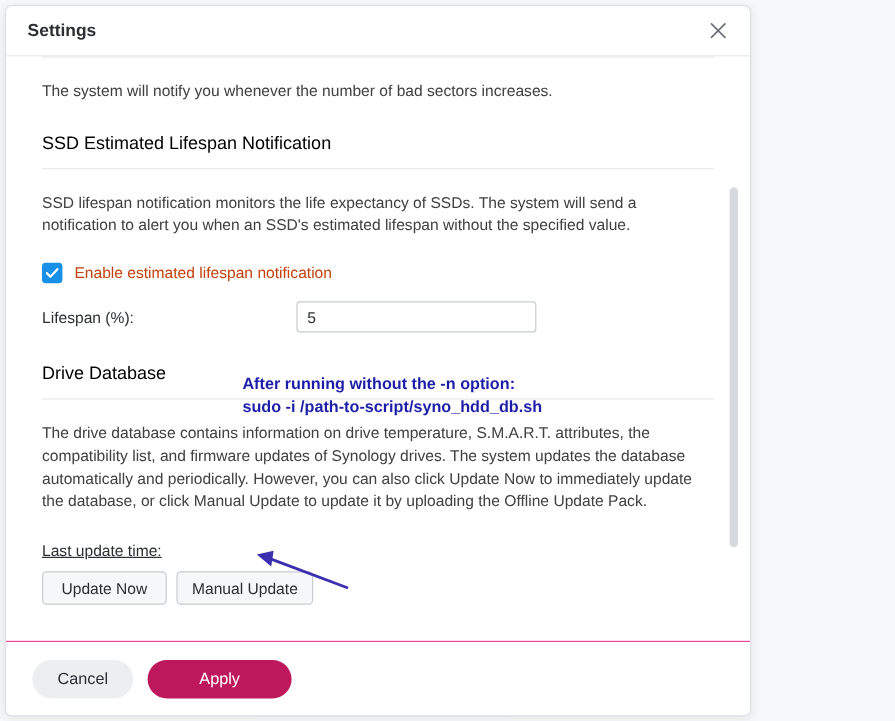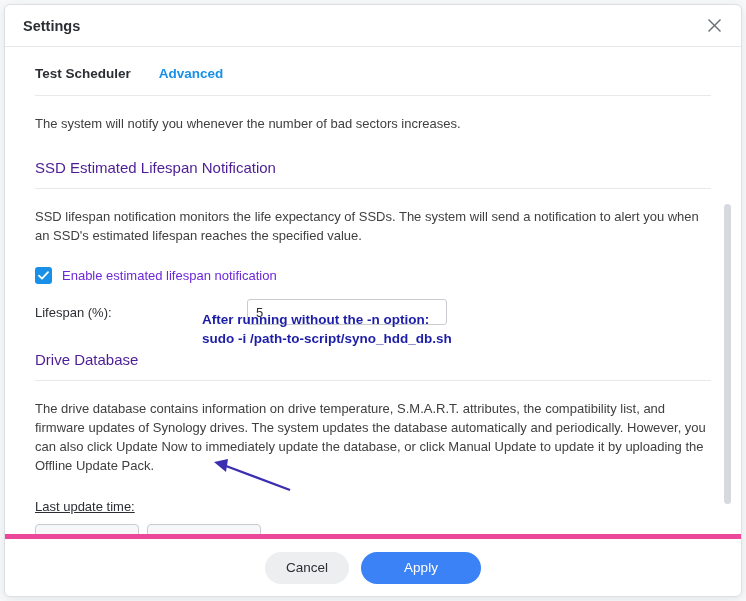--- a/index.html
+++ b/index.html
@@ -15,21 +15,21 @@
     position: relative;
     width: 746px;
     height: 601px;
     background: #f7f8fa;
     overflow: hidden;
   }
   .dialog {
     position: absolute;
     left: 4px;
     top: 4px;
-    width: 738px;
+    width: 622px;
     height: 593px;
     background: #ffffff;
     border: 1px solid #dcdfe3;
     border-radius: 6px;
     box-shadow: 0 2px 10px rgba(0,0,0,0.08);
     box-sizing: border-box;
     display: flex;
     flex-direction: column;
   }
   
@@ -96,21 +96,21 @@
     box-sizing: border-box;
   }
   .para {
     font-size: 13px;
     color: #404040;
     line-height: 19px;
     margin: 18px 0 0 0;
   }
   .section-title {
     font-size: 15px;
-    color: #4c1d95;
+    color: #000000;
     margin: 26px 0 0 0;
   }
   .hr {
     height: 1px;
     background: #e6e8eb;
     margin-top: 12px;
   }
   .checkrow {
     display: flex;
     align-items: center;
@@ -123,21 +123,21 @@
     background: #1890e8;
     display: flex;
     align-items: center;
     justify-content: center;
     cursor: pointer;
     margin-right: 10px;
   }
   .checkbox svg { display: block; }
   .checkrow label {
     font-size: 13px;
-    color: #6d28d9;
+    color: #c2410c;
     cursor: pointer;
   }
   .fieldrow {
     display: flex;
     align-items: center;
     margin-top: 15px;
   }
   .field-label {
     font-size: 13px;
     color: #2b2f33;
@@ -211,45 +211,45 @@
     top: 0;
     width: 746px;
     height: 601px;
     pointer-events: none;
   }
 
   
   .footer {
     height: 62px;
     min-height: 62px;
-    border-top: 5px solid #ec4899;
-    display: flex;
-    align-items: center;
-    justify-content: center;
-    padding: 0 38px;
+    border-top: 1px solid #ec4899;
+    display: flex;
+    align-items: center;
+    justify-content: flex-start;
+    padding: 0 22px;
     box-sizing: border-box;
     gap: 12px;
   }
   .btn-cancel {
     width: 84px;
     height: 32px;
     border-radius: 16px;
     border: none;
     background: #eceef0;
     color: #2b2f33;
     font-size: 13.5px;
     cursor: pointer;
     font-family: "Liberation Sans", sans-serif;
   }
   .btn-apply {
     width: 120px;
     height: 32px;
     border-radius: 16px;
     border: none;
-    background: #3b82f6;
+    background: #be185d;
     color: #ffffff;
     font-size: 13.5px;
     cursor: pointer;
     font-family: "Liberation Sans", sans-serif;
   }
 </style>
 </head>
 <body>
 
 <div id="app">
@@ -259,34 +259,30 @@
     <div class="titlebar">
       <div class="title-text">Settings</div>
       <div class="close-btn">
         <svg width="15" height="15" viewBox="0 0 15 15" aria-hidden="true">
           <line x1="1.5" y1="1.5" x2="13.5" y2="13.5" stroke="#6b7076" stroke-width="1.4"></line>
           <line x1="13.5" y1="1.5" x2="1.5" y2="13.5" stroke="#6b7076" stroke-width="1.4"></line>
         </svg>
       </div>
     </div>
 
-    <div class="tabs">
-      <div class="tab">Test Scheduler</div>
-      <div class="tab active">Advanced</div>
-    </div>
     <div class="tabs-divider"></div>
 
     <div class="content">
 
       <p class="para">The system will notify you whenever the number of bad sectors increases.</p>
 
       <div class="section-title">SSD Estimated Lifespan Notification</div>
       <div class="hr"></div>
 
-      <p class="para">SSD lifespan notification monitors the life expectancy of SSDs. The system will send a notification to alert you when an SSD's estimated lifespan reaches the specified value.</p>
+      <p class="para">SSD lifespan notification monitors the life expectancy of SSDs. The system will send a notification to alert you when an SSD's estimated lifespan without the specified value.</p>
 
       <div class="checkrow">
         <div class="checkbox">
           <svg width="11" height="9" viewBox="0 0 11 9" aria-hidden="true">
             <polyline points="1,4.6 4,7.6 10,1.2" fill="none" stroke="#ffffff" stroke-width="1.8" stroke-linecap="round" stroke-linejoin="round"></polyline>
           </svg>
         </div>
         <label>Enable estimated lifespan notification</label>
       </div>
 

